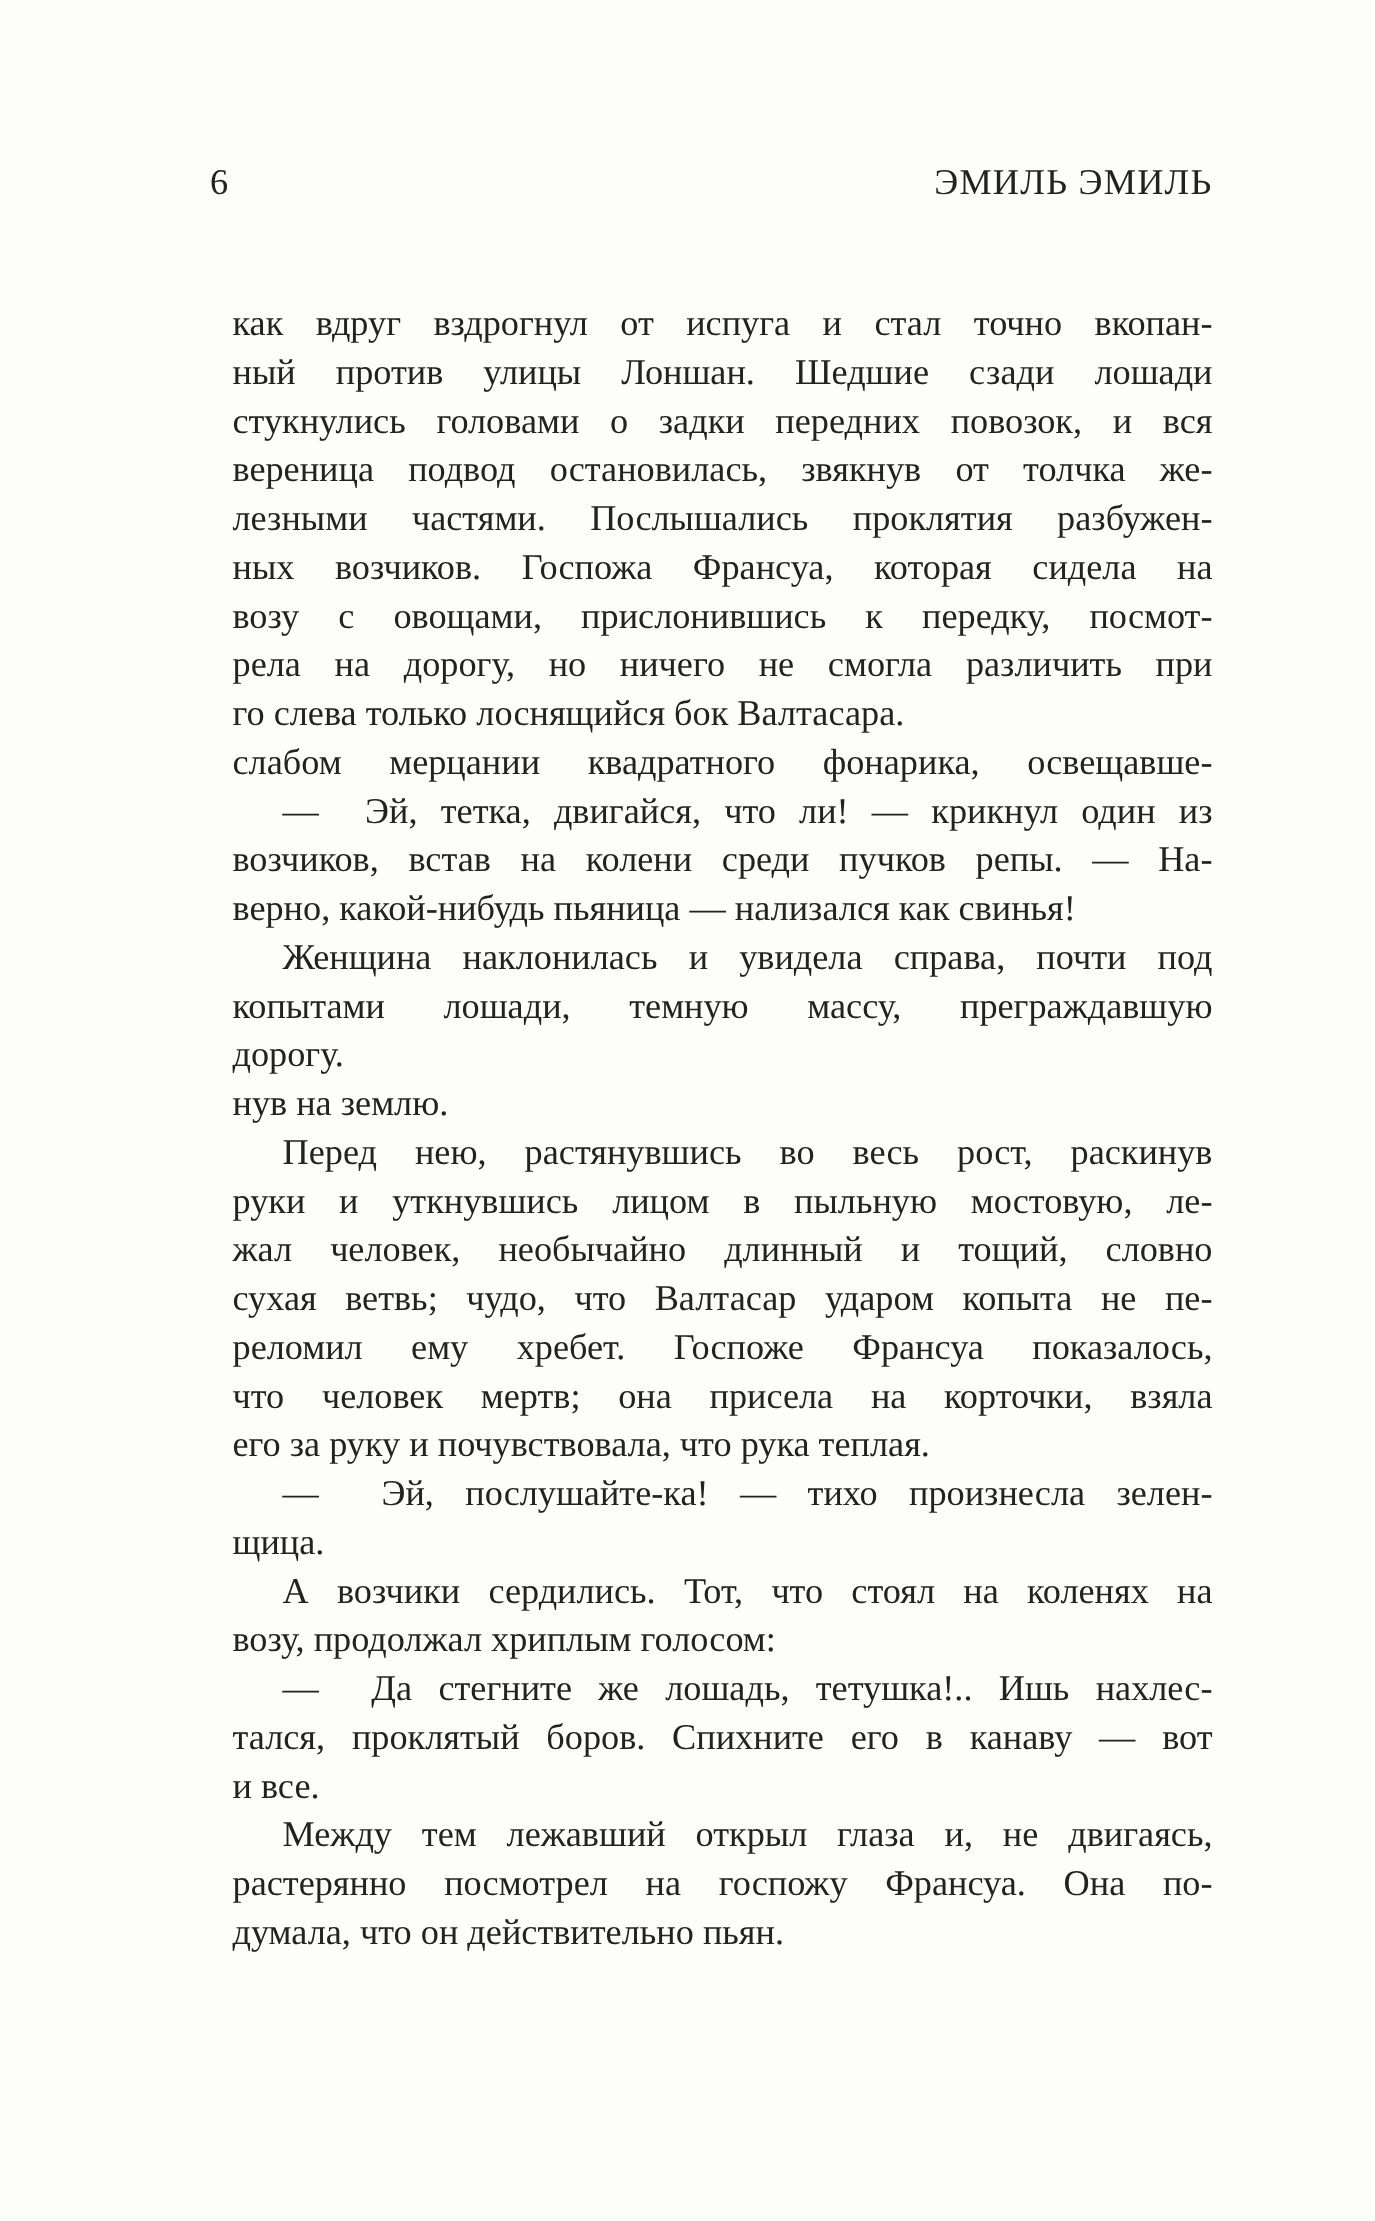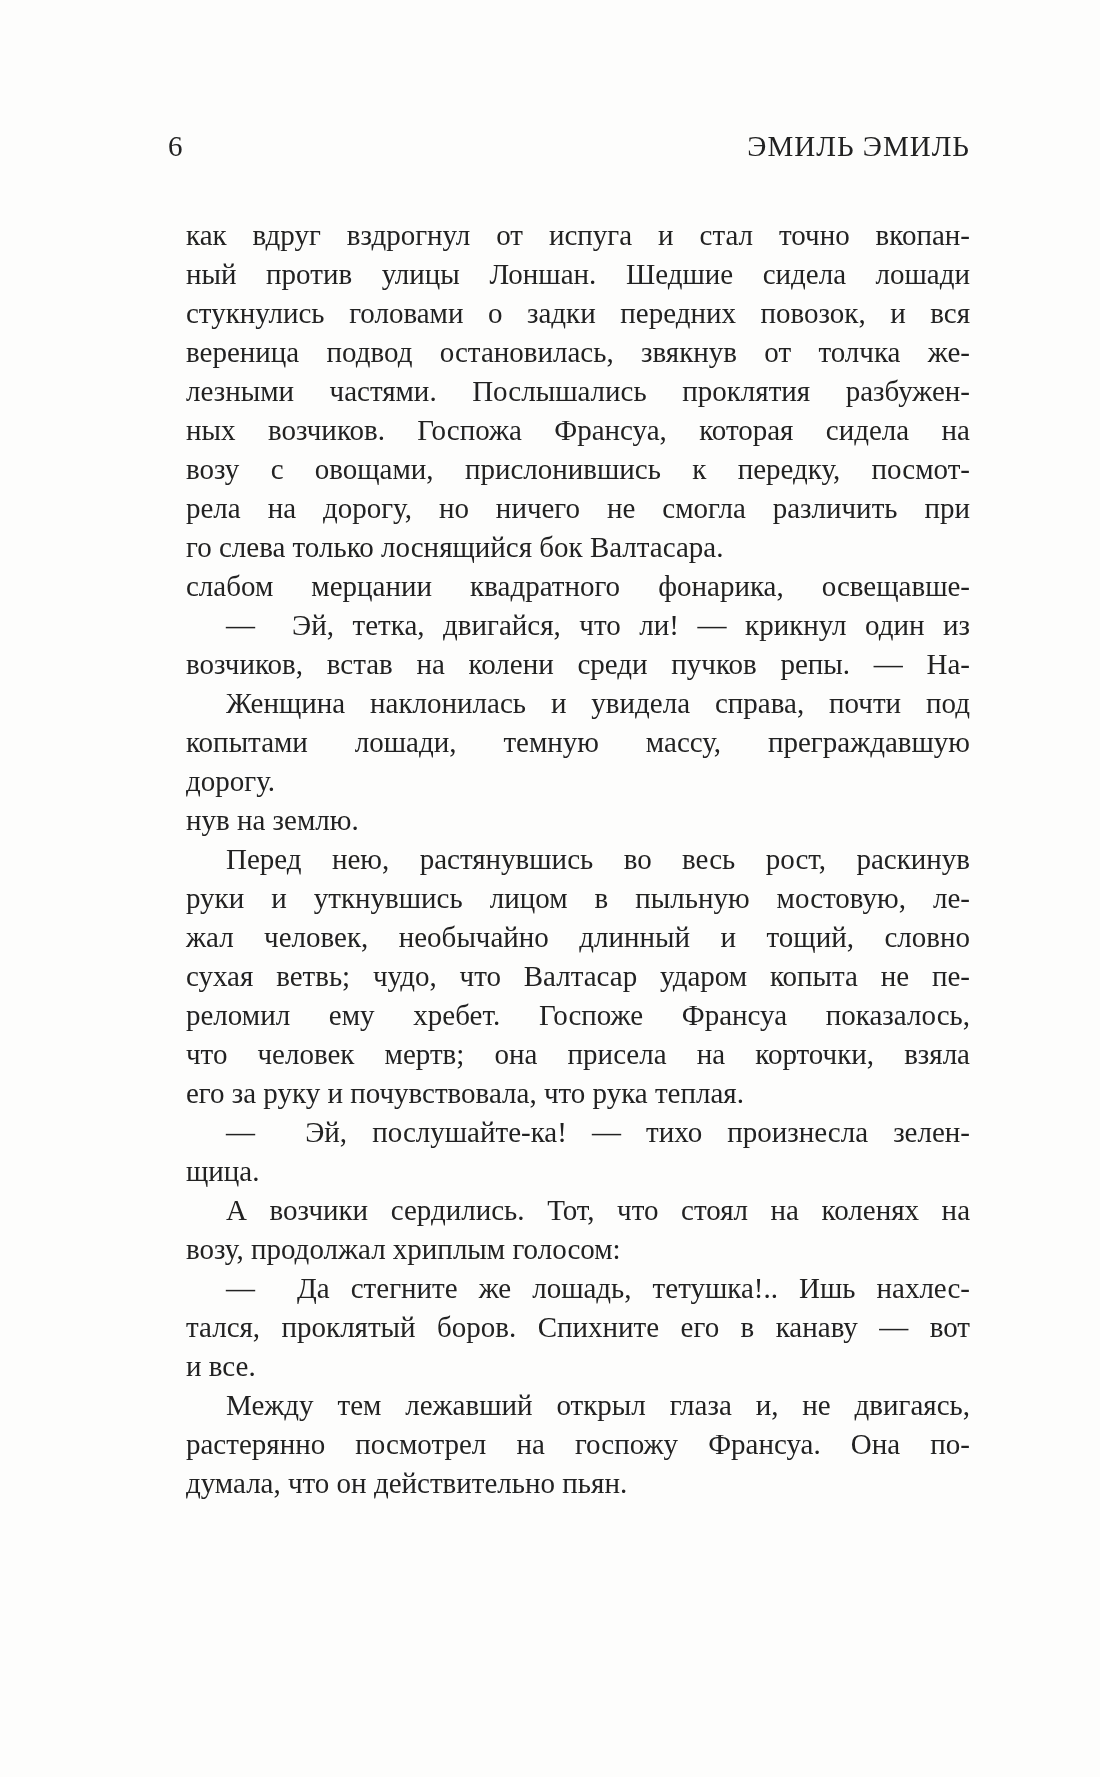--- a/index.html
+++ b/index.html
@@ -28,21 +28,21 @@
     line-height: 1.1;
   }
   .running-head .page-number {
     letter-spacing: 0.5px;
   }
   .running-head .running-title {
     letter-spacing: 1px;
   }
   .text-block {
     position: absolute;
-    top: 216px;
+    top: 240px;
     left: 186px;
     width: 784px;
     font-size: 29px;
     line-height: 39px;
   }
   .para { margin: 0; }
   .line {
     text-align: justify;
     text-align-last: justify;
     hyphens: none;
@@ -59,33 +59,34 @@
 
 <div class="page">
   <header class="running-head">
     <span class="page-number">6</span>
     <span class="running-title">ЭМИЛЬ ЭМИЛЬ</span>
   </header>
 
   <main class="text-block">
       <div class="para">
         <div class="line first">как вдруг вздрогнул от испуга и стал точно вкопан-</div>
-        <div class="line">ный против улицы Лоншан. Шедшие сидела лошади</div>
+        <div class="line">ный против улицы Лоншан. Шедшие сзади лошади</div>
         <div class="line">стукнулись головами о задки передних повозок, и вся</div>
         <div class="line">вереница подвод остановилась, звякнув от толчка же-</div>
         <div class="line">лезными частями. Послышались проклятия разбужен-</div>
         <div class="line">ных возчиков. Госпожа Франсуа, которая сидела на</div>
         <div class="line">возу с овощами, прислонившись к передку, посмот-</div>
         <div class="line">рела на дорогу, но ничего не смогла различить при</div>
         <div class="line last">го слева только лоснящийся бок Валтасара.</div>
         <div class="line">слабом мерцании квадратного фонарика, освещавше-</div>
       </div>
       <div class="para indent">
         <div class="line first">—&nbsp; Эй, тетка, двигайся, что ли! — крикнул один из</div>
         <div class="line">возчиков, встав на колени среди пучков репы. — На-</div>
+        <div class="line last">верно, какой-нибудь пьяница — нализался как свинья!</div>
       </div>
       <div class="para indent">
         <div class="line first">Женщина наклонилась и увидела справа, почти под</div>
         <div class="line">копытами лошади, темную массу, преграждавшую</div>
         <div class="line last">дорогу.</div>
       </div>
       <div class="para indent">
         <div class="line last">нув на землю.</div>
       </div>
       <div class="para indent">

